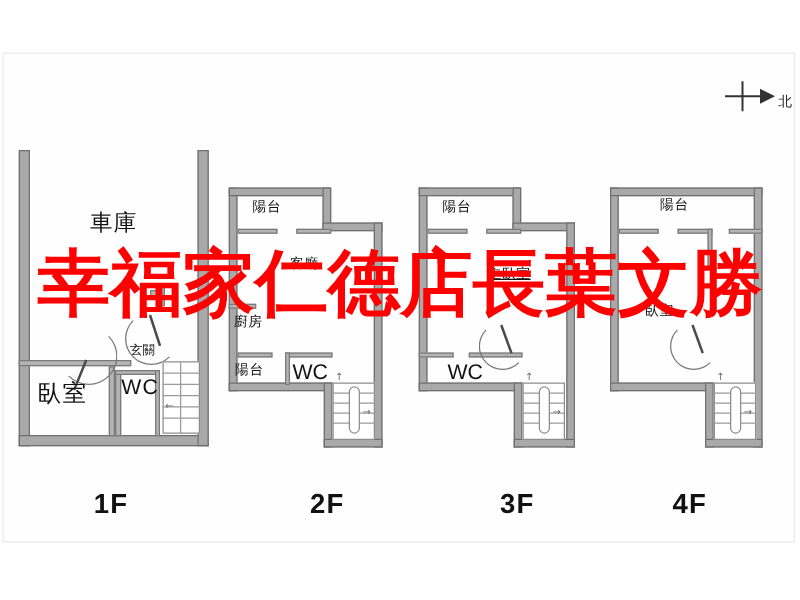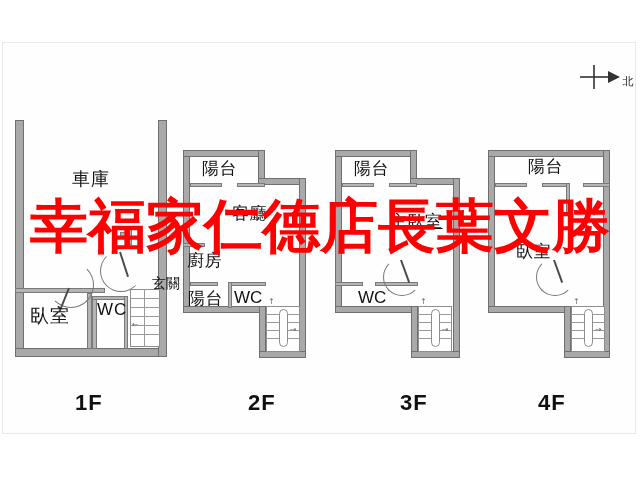--- a/index.html
+++ b/index.html
@@ -60,27 +60,26 @@
   .room-label {
     position: absolute;
     color: #111;
     font-size: 15px;
     line-height: 1.05;
     letter-spacing: 1px;
     white-space: nowrap;
     font-family: "DejaVu Sans", "Liberation Sans", sans-serif;
   }
   .room-label.small {
-    font-size: 17px;
+    font-size: 11px;
     letter-spacing: 0.5px;
   }
   .room-label.tiny {
-    font-size: 14px;
+    font-size: 10px;
     letter-spacing: 0px;
-    margin-left: 48px;
   }
   .room-label.wc {
     font-size: 17px;
     letter-spacing: 0px;
     font-family: "Liberation Sans", sans-serif;
   }
   .room-label.wc-stack {
     font-size: 17px;
     width: 16px;
     white-space: normal;

